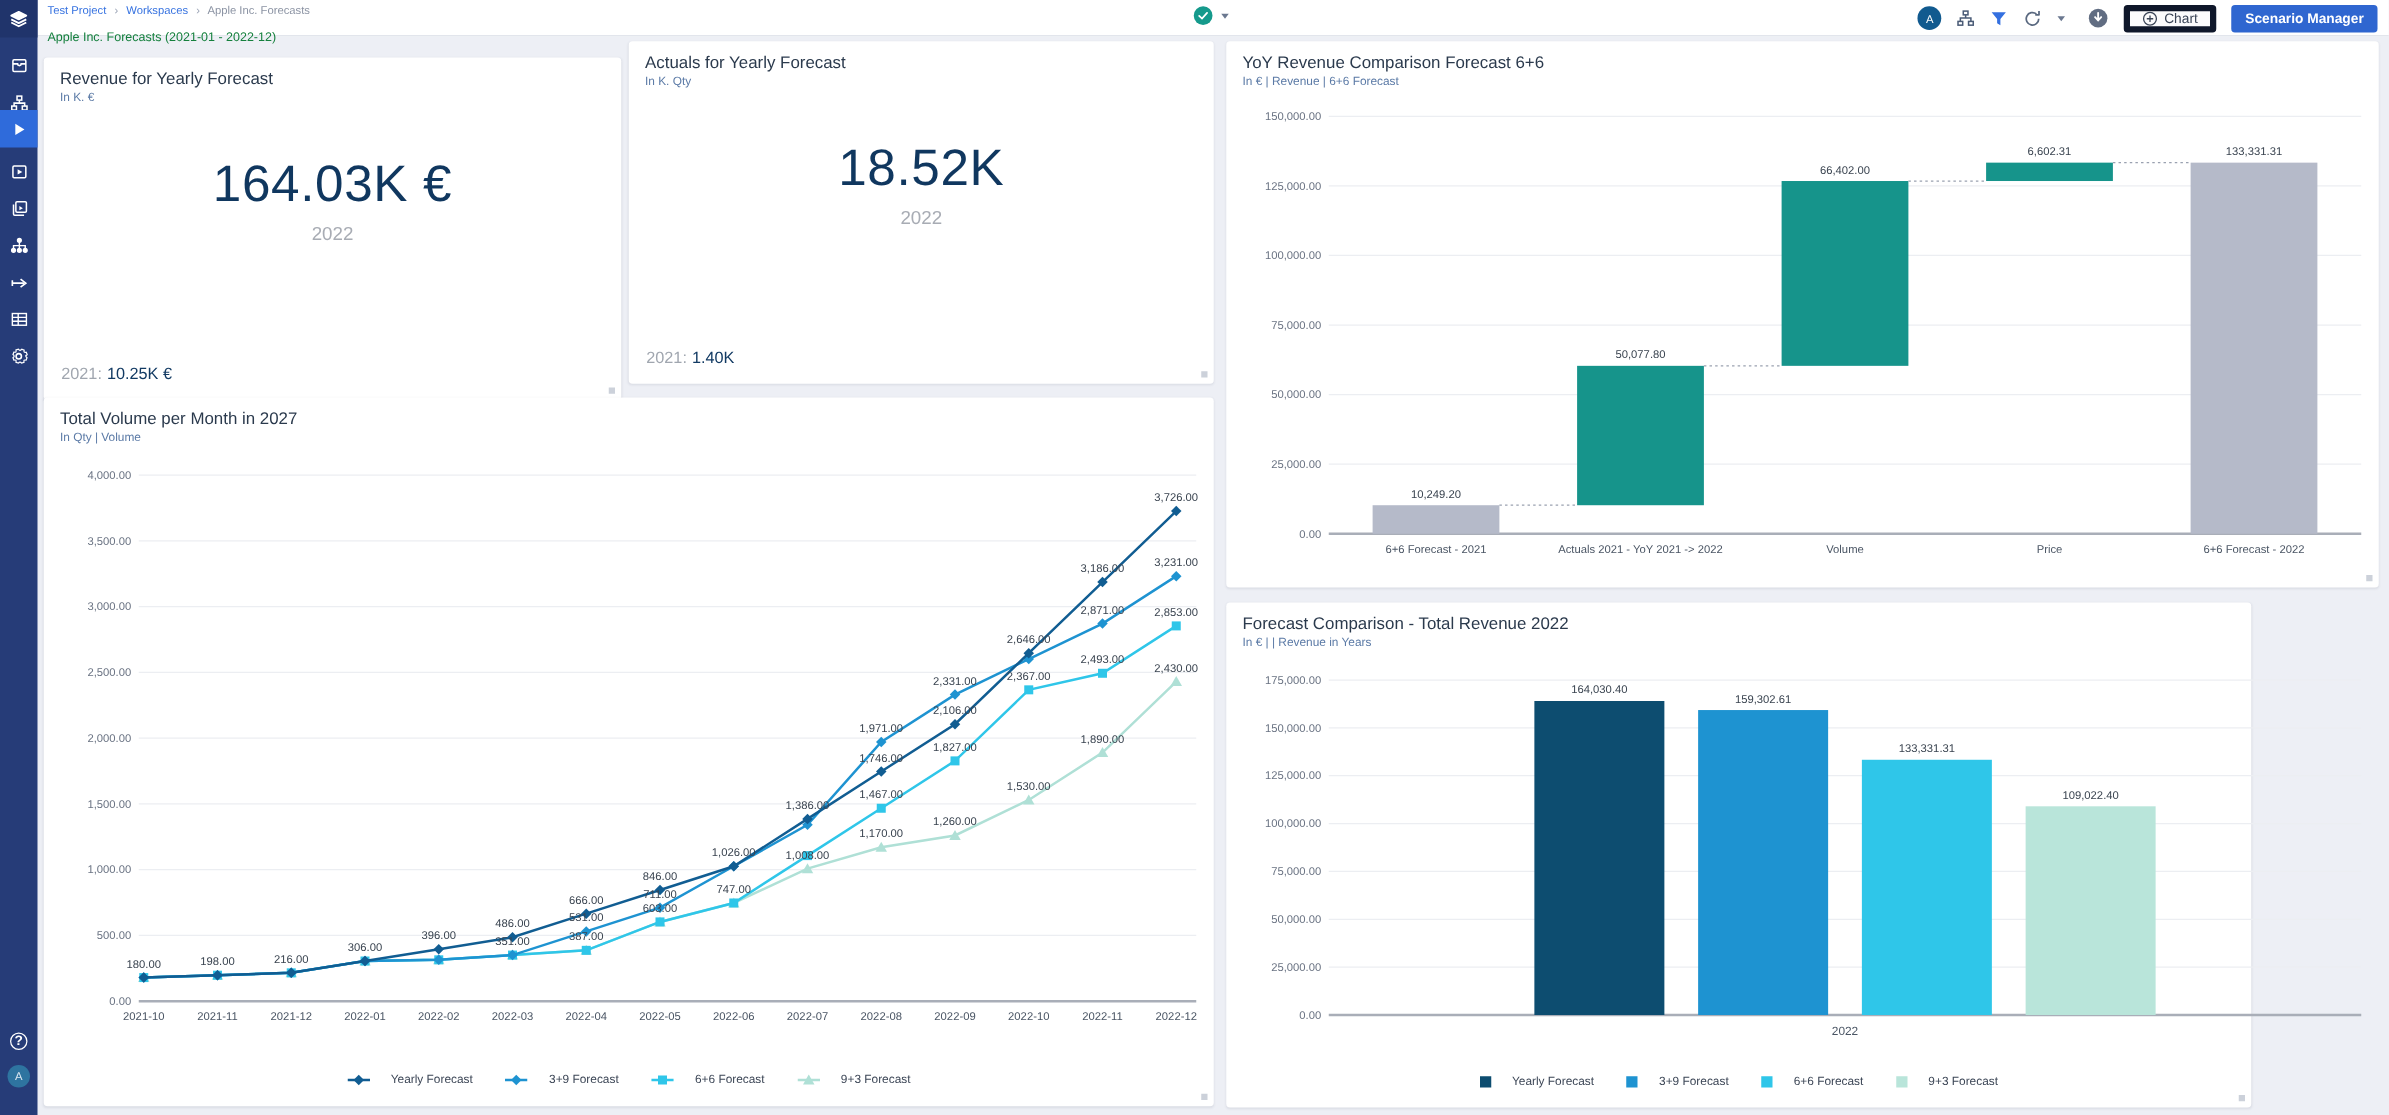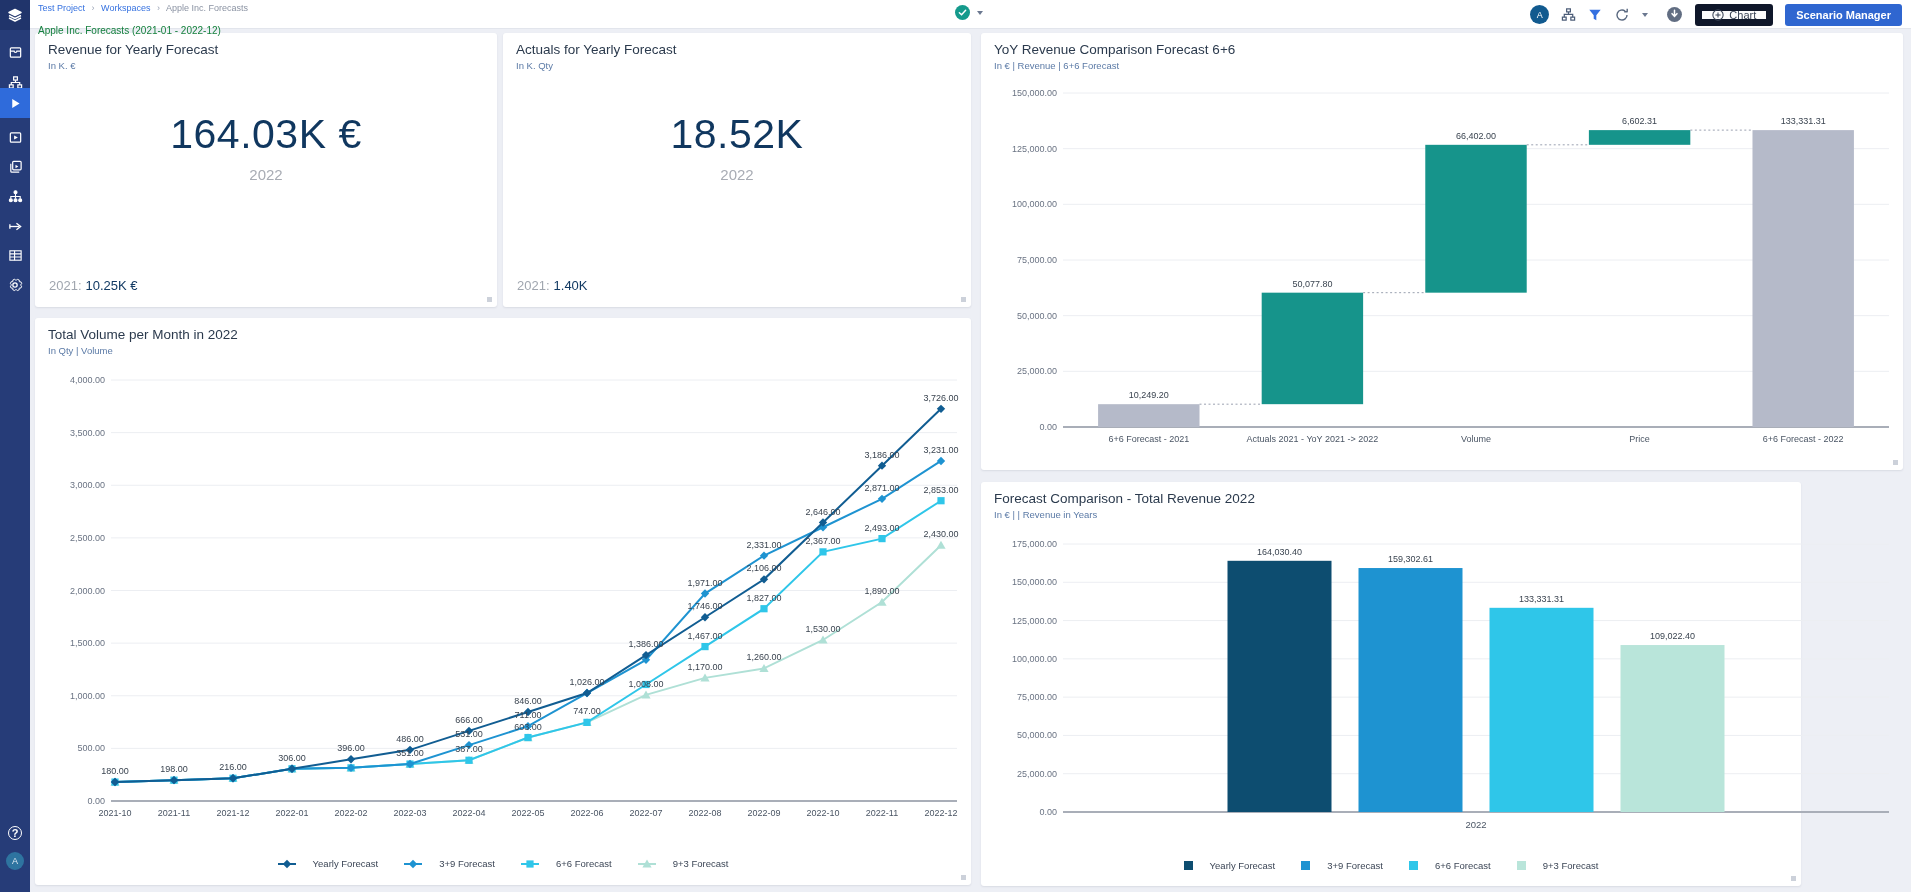--- a/index.html
+++ b/index.html
@@ -21,26 +21,26 @@
   .crumbs a { color:#3672e0; text-decoration:none; cursor:pointer; }
   .crumbs .sep { color:#9aa3b5; margin:0 4px; font-size:9px; }
   .crumbs .current { color:#8b93a3;margin-top:30px; }
   .page-title { position:absolute; left:8px; top:25px; font-size:10px; color:#15803d; }
   .status-group { position:absolute; left:925px; top:5px; display:flex; align-items:center; gap:7px; cursor:pointer; }
   .status-circle { width:15px; height:15px; border-radius:50%; background:#159a8c; display:flex; align-items:center; justify-content:center; }
   .caret { width:0; height:0; border-left:3.5px solid transparent; border-right:3.5px solid transparent; border-top:4px solid #6b7890; }
   .hdr-right { position:absolute; right:9px; top:2px; height:25px; display:flex; align-items:center; gap:12px; }
   .hdr-avatar { width:19px; height:19px; border-radius:50%; background:#115a8f; color:#fff; font-size:9px; display:flex; align-items:center; justify-content:center; cursor:pointer; }
   .hdr-ic { cursor:pointer; display:flex; align-items:center; }
-  .btn-chart { display:flex; align-items:center; gap:5px; border:7px solid #0f172a; background:#fbfbfc; border-radius:3px; height:22px; padding:0 10px; font-size:11px; color:#3a4456; cursor:pointer; }
+  .btn-chart { display:flex; align-items:center; gap:5px; border:5px solid #0f172a; background:#fbfbfc; border-radius:3px; height:22px; padding:0 10px; font-size:11px; color:#3a4456; cursor:pointer; }
   .btn-scenario { background:#2f66d0; color:#fff; border:none; border-radius:3px; height:22px; padding:0 11px; font-size:11px; font-weight:bold; cursor:pointer; }
 
   
   .panel { position:absolute; background:#fff; border-radius:3px; box-shadow:0 1px 2px rgba(40,50,80,.10); }
-  .card1 { left:35px; top:33px; width:462px; height:274px; }
+  .card1 { left:35px; top:46px; width:462px; height:274px; }
   .card2 { left:503px; top:33px; width:468px; height:274px; }
   .panel-line { left:35px; top:318px; width:936px; height:567px; }
   .panel-wf  { left:981px; top:33px;  width:922px; height:437px; }
   .panel-bar { left:981px; top:482px; width:820px; height:404px;text-align:right; }
   .p-title { position:absolute; left:13px; top:9px; font-size:13.5px; color:#2b3a4d; }
   .p-sub   { position:absolute; left:13px; top:27px; font-size:9.5px; color:#5b7aa6; }
   .resize-handle { position:absolute; right:5px; bottom:5px; width:5px; height:5px; background:#ccd1da; cursor:nwse-resize; }
 
   
   .kpi-center { position:absolute; left:0; right:0; top:78px; text-align:center; }
@@ -214,21 +214,21 @@
     <div class="kpi-value">18.52K</div>
     <div class="kpi-year">2022</div>
   </div>
   <div class="kpi-prev">
     <span class="lbl">2021:</span><span class="val">1.40K</span>
   </div>
   <div class="resize-handle"></div>
 </div>
 
 <div class="panel panel-line">
-  <div class="p-title">Total Volume per Month in 2022</div>
+  <div class="p-title">Total Volume per Month in 2027</div>
   <div class="p-sub">In Qty  | Volume</div>
   <div class="chart-wrap"><svg id="lineChart" width="924" height="465">
         <line x1="70" y1="437" x2="916" y2="437" stroke="#a9aeb8" stroke-width="2"></line>
         <text x="64" y="440" text-anchor="end" font-size="9" fill="#6a7383">0.00</text>
         <line x1="70" y1="384.375" x2="916" y2="384.375" stroke="#eceef2" stroke-width="1"></line>
         <text x="64" y="387.375" text-anchor="end" font-size="9" fill="#6a7383">500.00</text>
         <line x1="70" y1="331.75" x2="916" y2="331.75" stroke="#eceef2" stroke-width="1"></line>
         <text x="64" y="334.75" text-anchor="end" font-size="9" fill="#6a7383">1,000.00</text>
         <line x1="70" y1="279.125" x2="916" y2="279.125" stroke="#eceef2" stroke-width="1"></line>
         <text x="64" y="282.125" text-anchor="end" font-size="9" fill="#6a7383">1,500.00</text>

